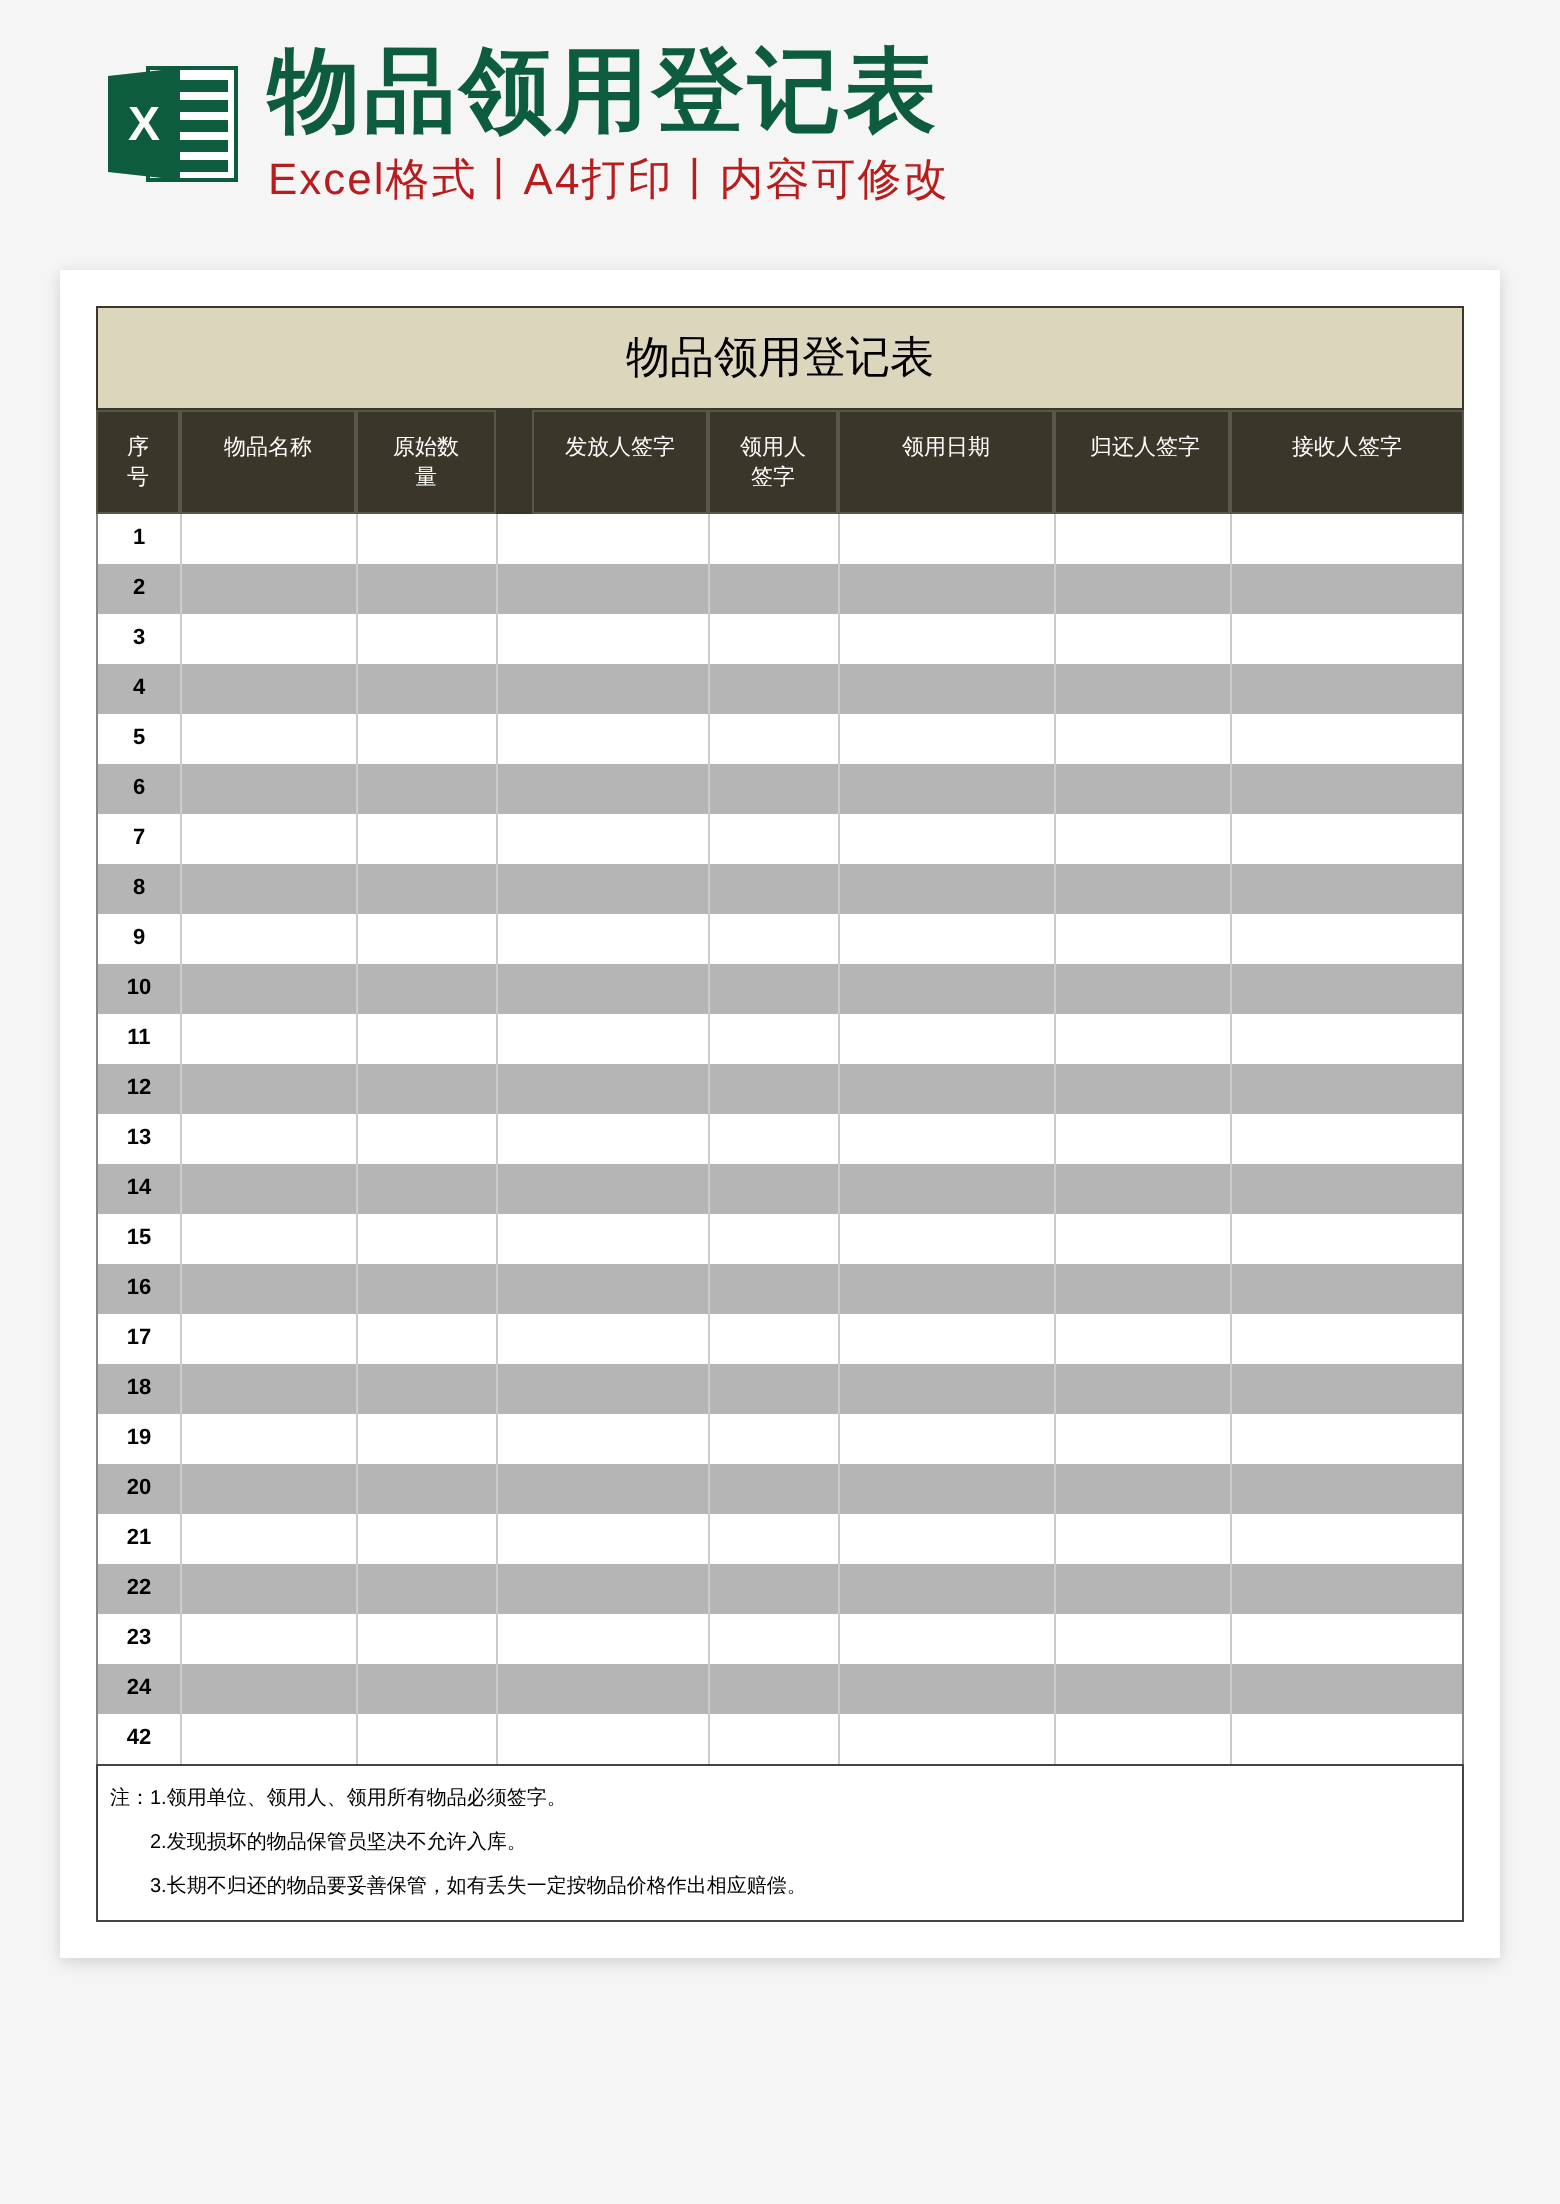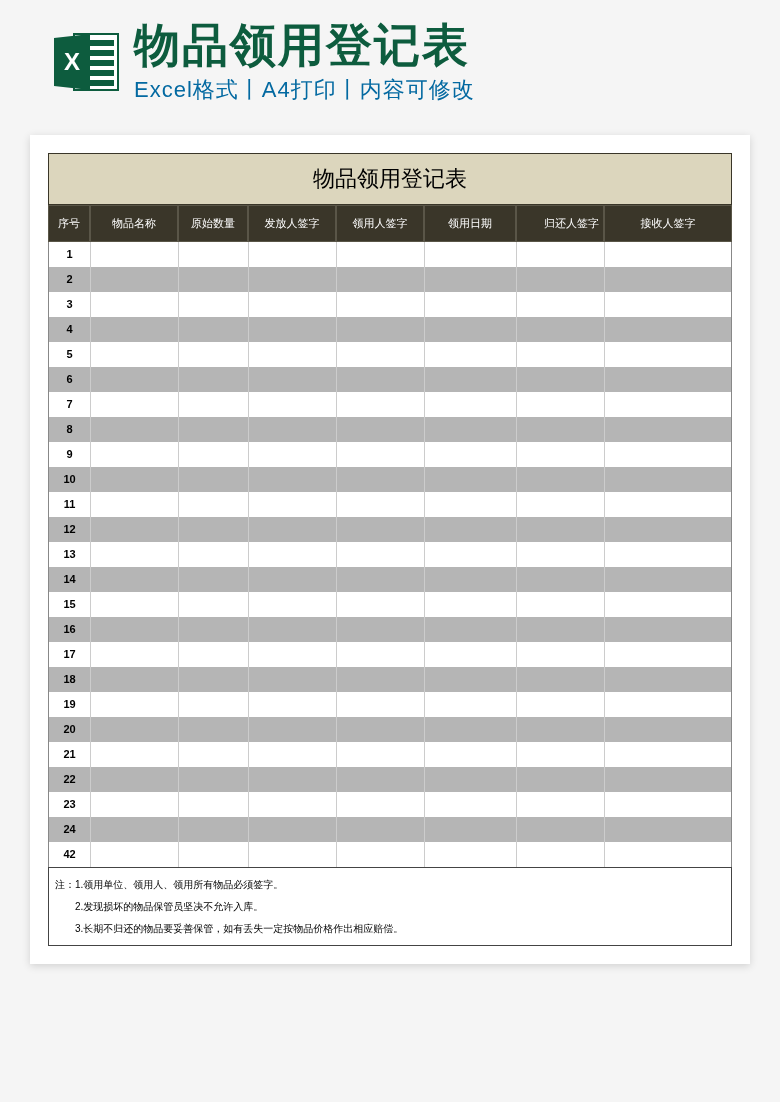--- a/index.html
+++ b/index.html
@@ -26,21 +26,21 @@
     }
     .main-title {
       font-size: 46px;
       color: #0d5c3e;
       font-weight: bold;
       letter-spacing: 2px;
       line-height: 1.1;
     }
     .subtitle {
       font-size: 22px;
-      color: #0369a1;
+      color: #b91c1c;
       letter-spacing: 1px;
       margin-top: 4px;
     }
     .page-wrapper {
       margin: 20px 30px;
       background: #fff;
       box-shadow: 0 2px 8px rgba(0,0,0,0.15);
       padding: 18px;
     }
     .form-title-bar {
@@ -53,30 +53,30 @@
       color: #000;
     }
     .form-header-row {
       display: flex;
       background: #3a3629;
       color: #fff;
       font-size: 11px;
     }
     .form-header-cell {
       border: 1px solid #5a5648;
-      padding: 10px 4px;
+      padding: 10px 14px;
       text-align: center;
       flex-shrink: 0;
     }
     .col-1 { width: 42px; }
     .col-2 { width: 88px; }
     .col-3 { width: 70px; }
-    .col-4 { width: 88px; }
-    .col-5 { width: 88px; }
-    .col-6 { width: 92px; }
+    .col-4 { width: 88px; margin-left: 18px; }
+    .col-5 { width: 65px; }
+    .col-6 { width: 108px; }
     .col-7 { width: 88px; text-align: right; }
     .col-8 { flex: 1; }
     .data-rows {
       border-left: 1px solid #888;
       border-right: 1px solid #888;
     }
     .data-row {
       display: flex;
       height: 25px;
     }

